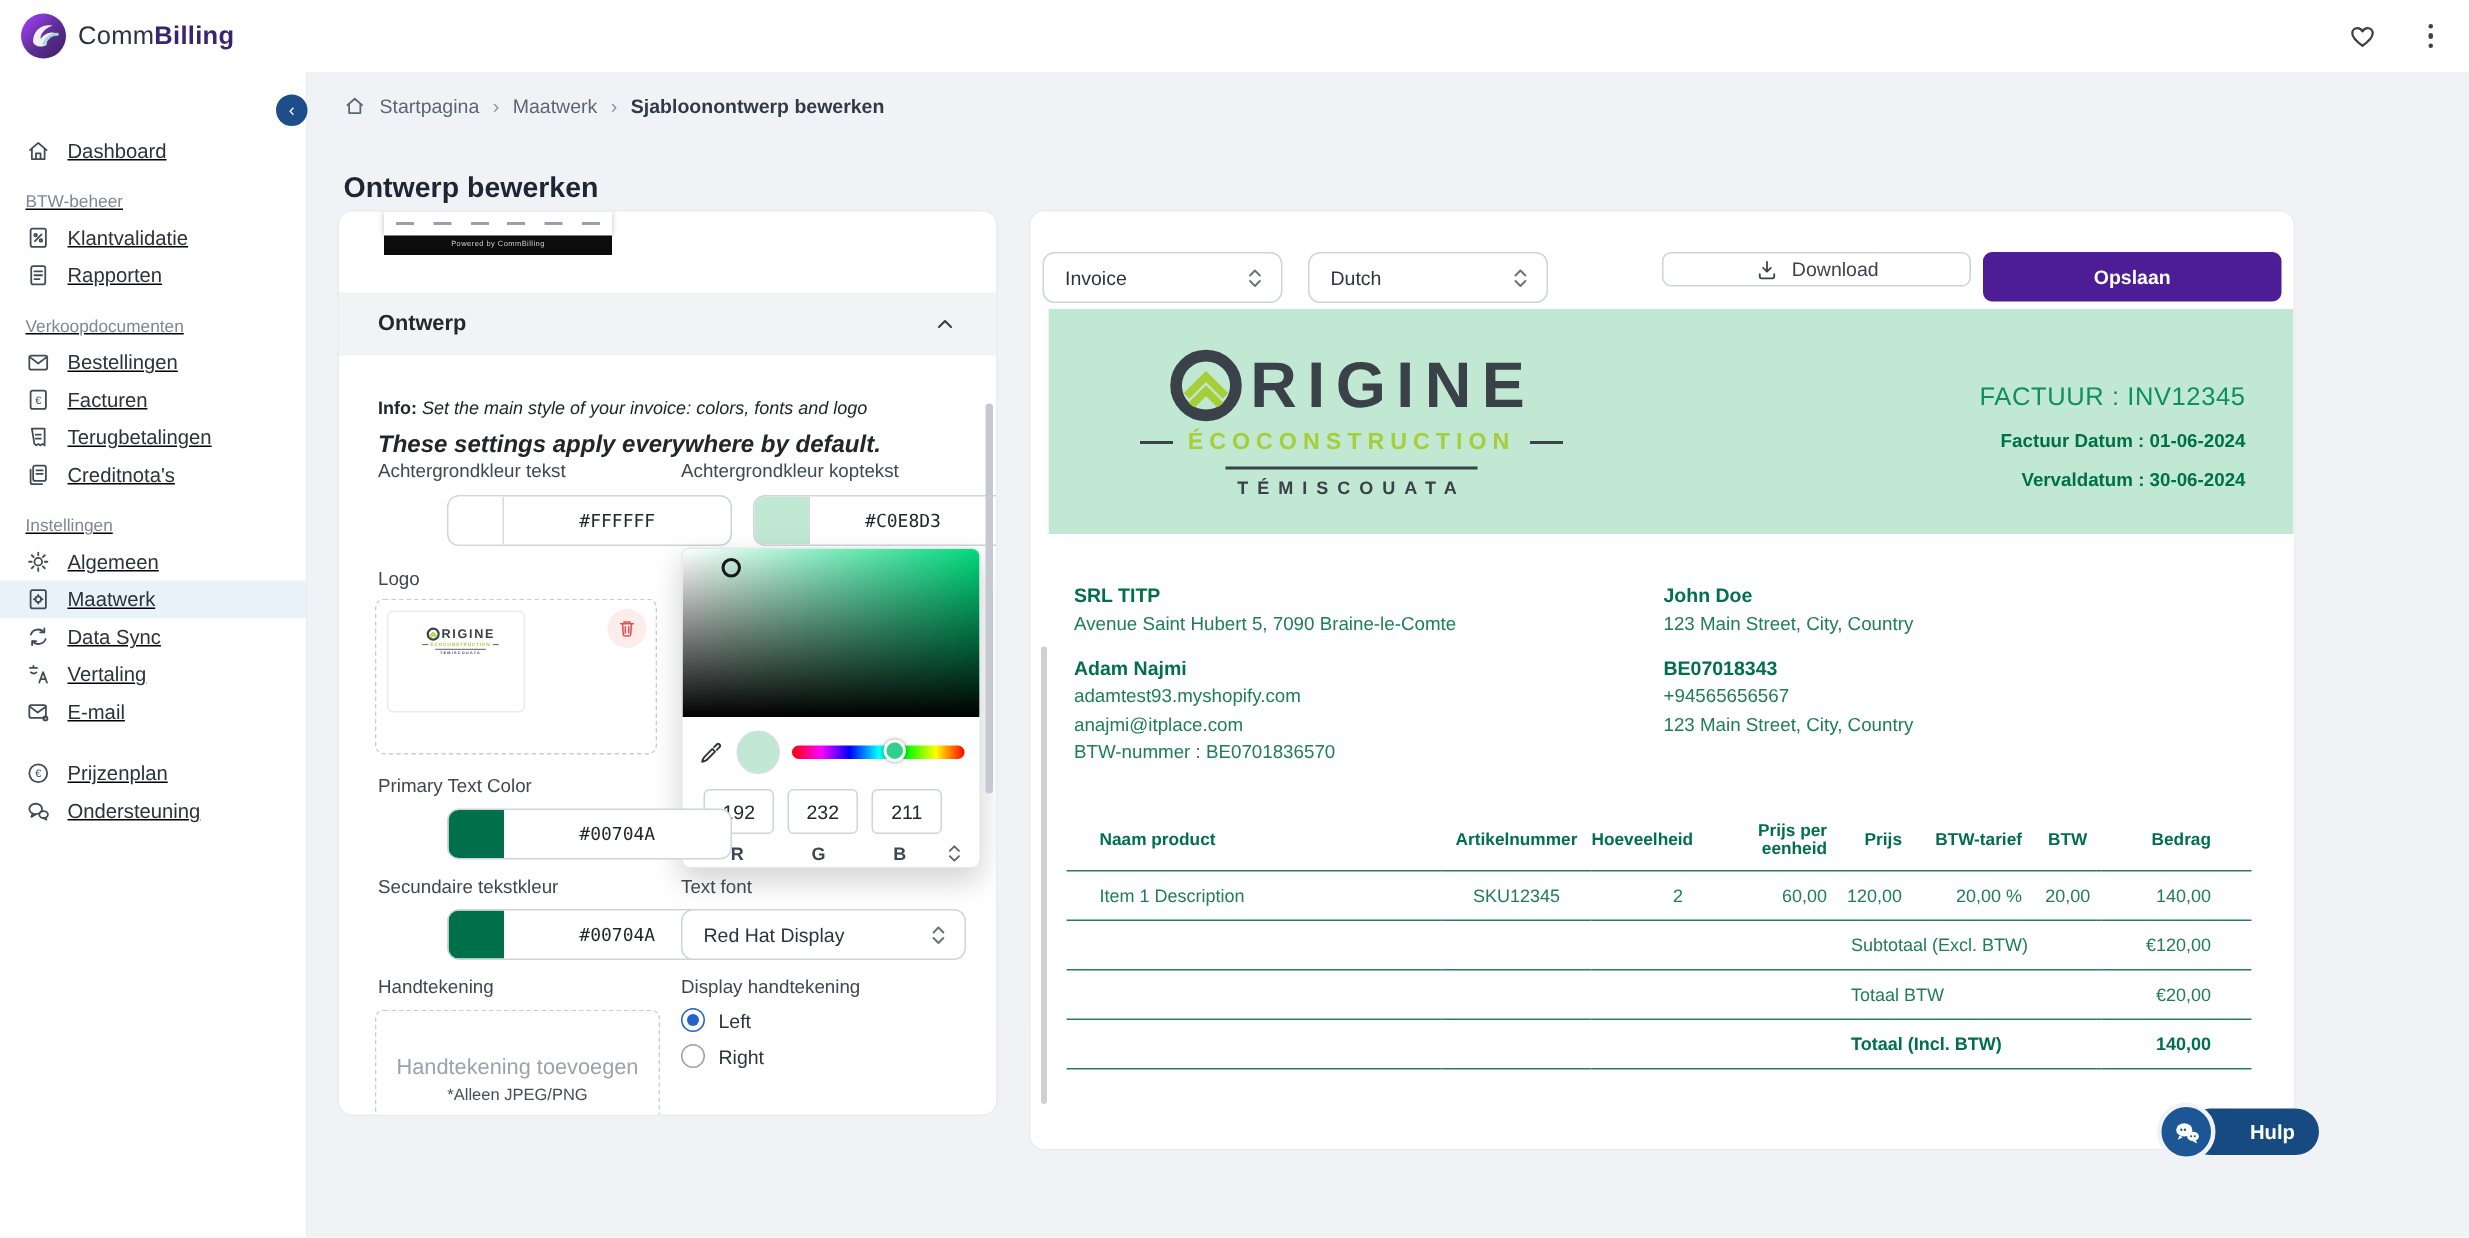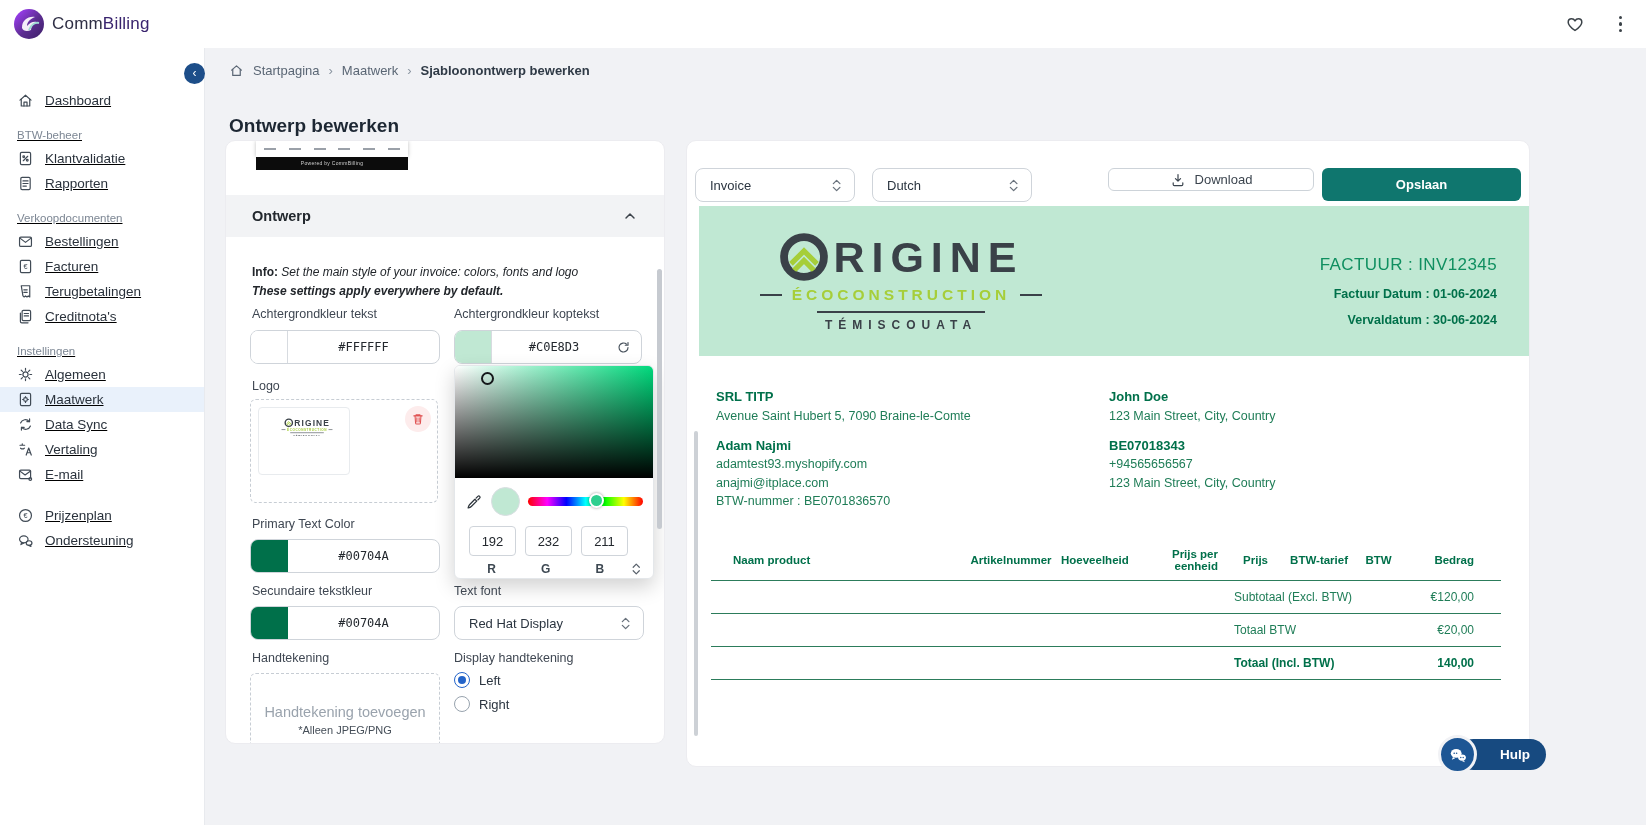--- a/index.html
+++ b/index.html
@@ -10,21 +10,21 @@
   
   .topbar{position:absolute;left:0;top:0;width:1646px;height:48px;background:#fff;
     display:flex;align-items:center;z-index:30;}
   .brand{display:flex;align-items:center;gap:8px;margin-left:14px;}
   .brand-icon{width:30px;height:30px;border-radius:50%;
     background:linear-gradient(135deg,#9b3df0 10%,#5c2d91 55%,#3c1f66 100%);
     position:relative;overflow:hidden;}
   .brand-icon svg{position:absolute;left:0;top:0;}
   .brand-text{font-size:17px;color:#2f2f45;letter-spacing:.2px;}
   .brand-text .pfx{font-weight:500;}
-  .brand-text .sfx{font-weight:400;color:#39246e;}
+  .brand-text .sfx{font-weight:700;color:#39246e;}
   .topbar-right{margin-left:auto;display:flex;align-items:center;gap:26px;padding-right:18px;}
   .icon-btn{background:none;border:none;padding:2px;cursor:pointer;color:#3b4248;display:flex;}
   .kebab{display:flex;flex-direction:column;gap:3px;padding:3px 6px;}
   .kebab i{width:3.5px;height:3.5px;border-radius:50%;background:#3b4248;}
 
   
   .sidebar{position:absolute;left:0;top:48px;width:205px;height:777px;background:#fff;
     border-right:1px solid #e8eaee;z-index:20;}
   .nav{padding-top:40px;text-decoration:underline;}
   .nav-heading{font-size:11.5px;color:#7d8794;margin:16px 0 5px 17px;}
@@ -57,25 +57,25 @@
   .thumb-top i{display:block;width:12px;height:2px;background:#9aa0a8;}
   .thumb-bar{height:13px;background:#0c0c0c;color:#cfcfcf;font-size:5px;text-align:center;
     line-height:13px;letter-spacing:.3px;}
   .section-bar{position:absolute;left:0;top:54px;width:100%;height:42px;background:#f2f3f5;
     display:flex;align-items:center;padding:0 26px;cursor:pointer;}
   .section-bar .t{font-size:14.5px;font-weight:700;color:#23282e;}
   .section-bar .chev{margin-left:auto;width:16px;height:16px;color:#3c434b;display:flex;}
   .info-line{position:absolute;left:26px;top:112px;font-size:12px;color:#22262b;}
   .info-line .lbl{font-weight:700;}
   .info-line .txt{font-style:italic;}
-  .info-note{position:absolute;left:26px;top:131px;font-size:12px;color:#22262b;
+  .info-note{position:absolute;left:26px;top:131px;font-size:16px;color:#22262b;
     font-weight:700;font-style:italic;}
   .fld-label{position:absolute;font-size:12.5px;color:#3f4752;}
   .color-field{position:absolute;height:34px;border:1px solid #cfd4da;border-radius:8px;
-    background:#fff;display:flex;align-items:center;overflow:hidden;cursor:pointer;}
+    background:#fff;display:flex;align-items:center;overflow:hidden;cursor:pointer;margin-left:48px;}
   .swatch{width:37px;height:100%;border-right:1px solid #d7dbe0;flex:none;}
   .hexval{flex:1;text-align:center;font-family:"DejaVu Sans Mono",monospace;
     font-size:12px;color:#23282e;}
   .refresh{width:15px;height:15px;color:#4a545e;margin-right:10px;display:flex;cursor:pointer;}
   .dashed-box{position:absolute;border:1.5px dashed #c7cdd4;border-radius:6px;background:#fff;}
   .logo-thumb{position:absolute;left:7px;top:7px;width:92px;height:68px;border:1px solid #e8ebee;
     border-radius:4px;overflow:hidden;background:#fff;}
   .mini-logo{width:300px;transform:scale(.28);transform-origin:0 0;margin:10px 0 0 6px;text-align:center;}
   .trash-btn{position:absolute;right:6px;top:6px;width:26px;height:26px;border-radius:50%;
     background:#fdecec;border:none;cursor:pointer;display:flex;align-items:center;
@@ -122,21 +122,21 @@
   .scroll-thumb-left{position:absolute;right:2px;top:128px;width:5px;height:260px;
     background:#c6cad0;border-radius:3px;}
 
   
   .preview-card{left:481px;top:92px;width:844px;height:627px;}
   .btn{border-radius:6px;font-size:13px;cursor:pointer;display:flex;align-items:center;
     justify-content:center;gap:9px;}
   .btn-download{position:absolute;right:215px;top:27px;width:206px;height:23px;background:#fff;
     border:1px solid #cdd3d9;color:#3b444e;}
   .btn-download .icn{width:16px;height:16px;display:flex;}
-  .btn-save{position:absolute;right:8px;top:27px;width:199px;height:33px;background:#0f766e;
+  .btn-save{position:absolute;right:8px;top:27px;width:199px;height:33px;background:#4c1d95;
     border:none;color:#fff;font-weight:700;}
   .sel-type{left:8px;top:27px;width:160px;}
   .sel-lang{left:185px;top:27px;width:160px;}
   .scroll-thumb-prev{position:absolute;left:7px;top:290px;width:4px;height:305px;
     background:#cdd1d6;border-radius:2px;}
 
   .invoice{position:absolute;left:12px;top:65px;right:0;bottom:0;background:#fff;
     border-radius:0 0 10px 0;overflow:hidden;}
   .inv-head{height:150px;background:#C0E8D3;display:flex;}
   .inv-brand{margin:25px 0 0 16px;width:372px;text-align:center;}
@@ -637,20 +637,30 @@
               <th class="ar3">Hoeveelheid</th>
               <th class="ar">Prijs per eenheid</th>
               <th class="ar">Prijs</th>
               <th class="ar">BTW-tarief</th>
               <th class="ac">BTW</th>
               <th class="amt">Bedrag</th>
             </tr>
           </thead>
           <tbody>
             <tr>
+              <td class="al">Item 1 Description</td>
+              <td class="ac">SKU12345</td>
+              <td class="ar3">2</td>
+              <td class="ar">60,00</td>
+              <td class="ar">120,00</td>
+              <td class="ar">20,00 %</td>
+              <td class="ac">20,00</td>
+              <td class="amt">140,00</td>
+            </tr>
+            <tr>
               <td colspan="4"></td>
               <td colspan="3" class="t-label">Subtotaal (Excl. BTW)</td>
               <td class="amt">€120,00</td>
             </tr>
             <tr>
               <td colspan="4"></td>
               <td colspan="3" class="t-label">Totaal BTW</td>
               <td class="amt">€20,00</td>
             </tr>
             <tr class="tot-bold">

